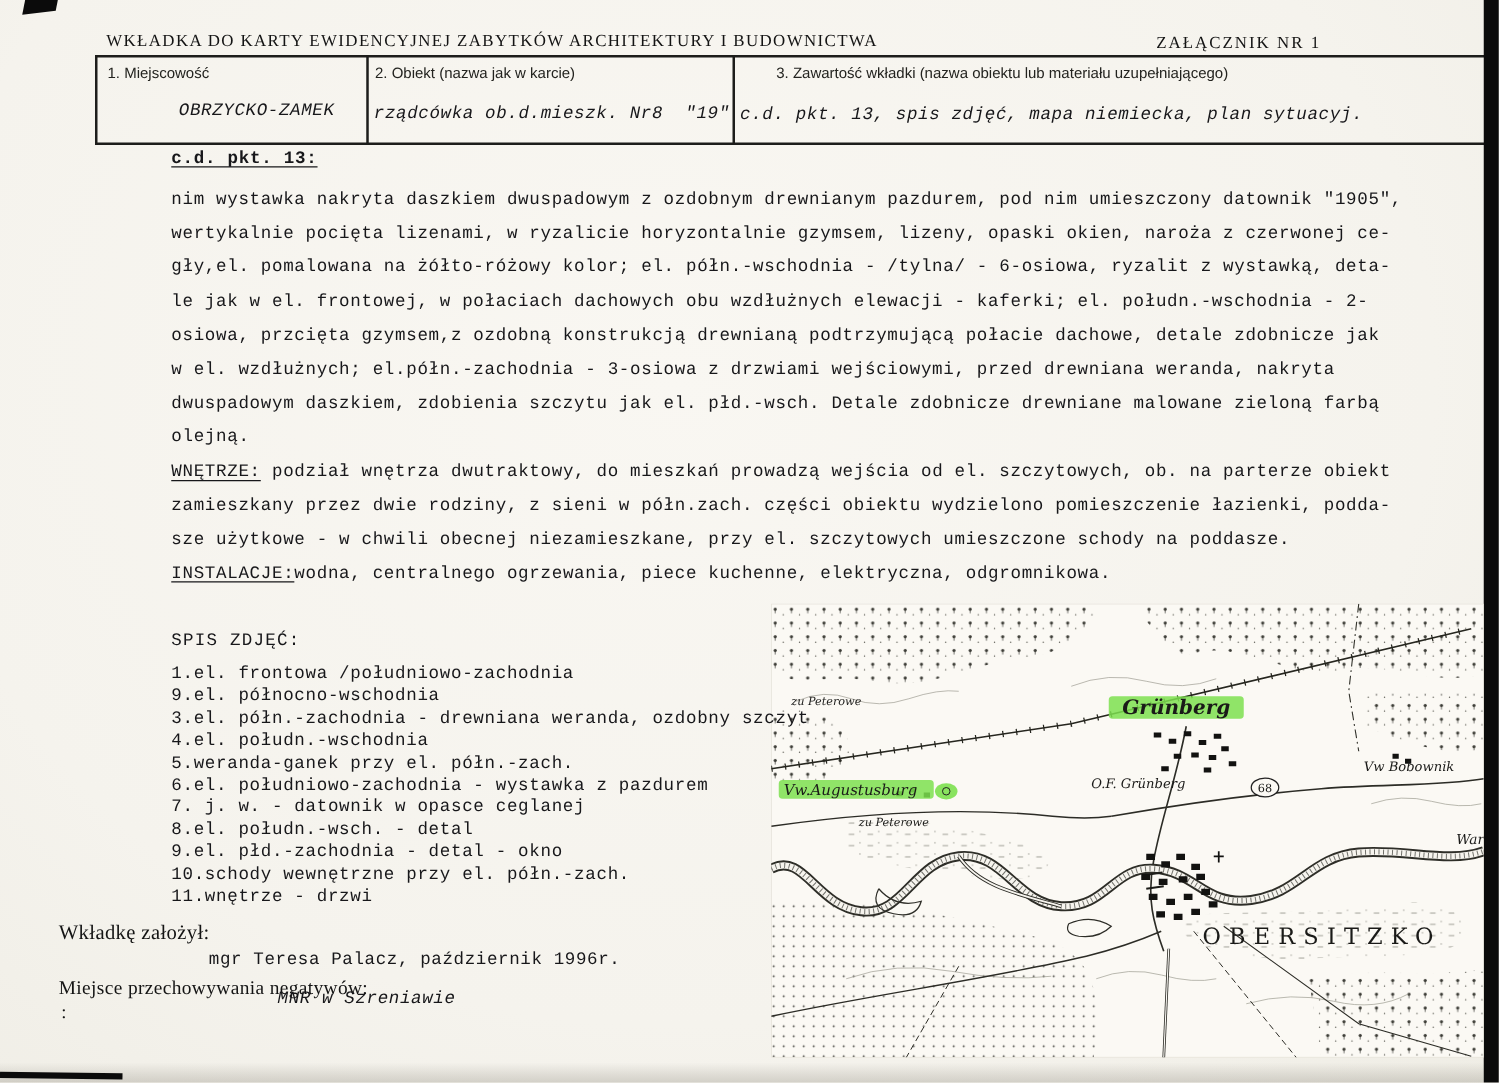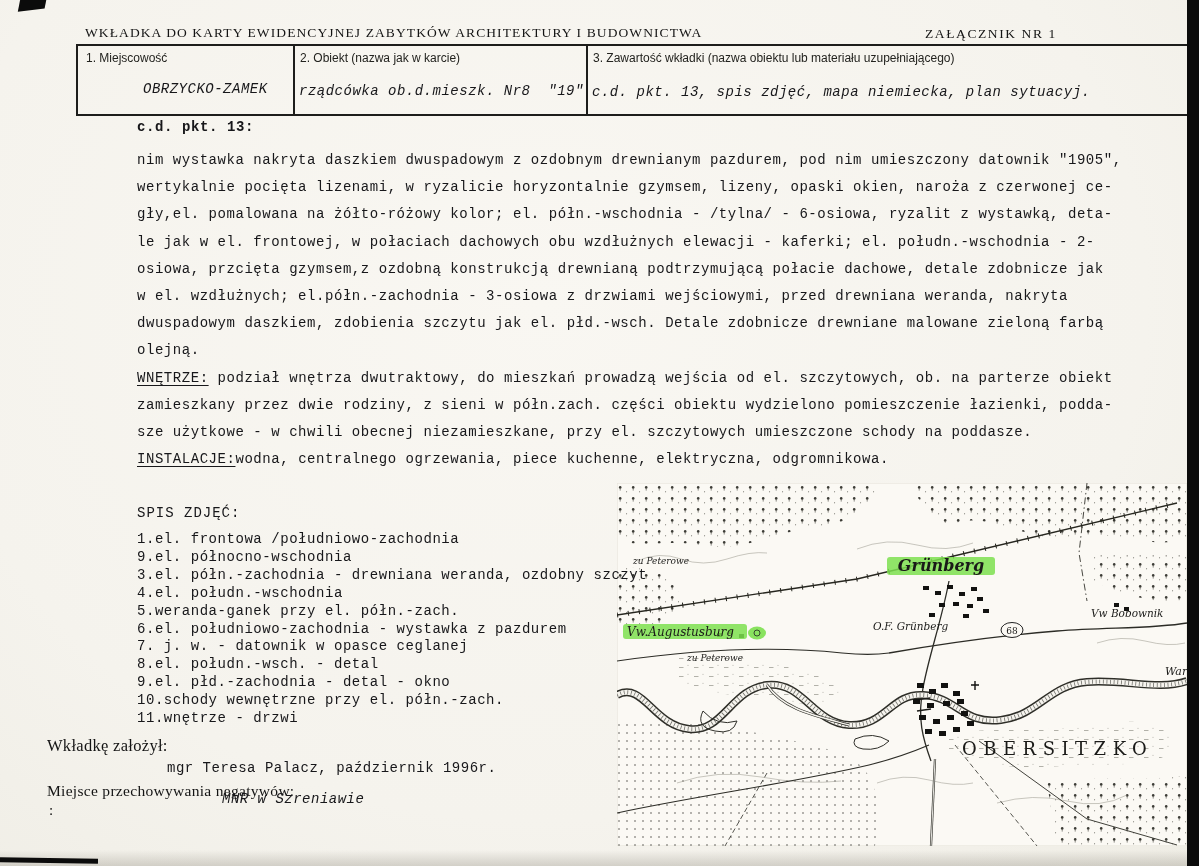--- a/index.html
+++ b/index.html
@@ -23,30 +23,30 @@
   .rule{position:absolute;background:#1d1d1b;}
   #rule-top{left:76px;top:44px;width:1112px;height:2px;}
   #rule-bottom{left:76px;top:114px;width:1112px;height:2px;}
   #v1{left:76px;top:44px;width:2px;height:72px;}
   #v2{left:293px;top:44px;width:1.5px;height:72px;}
   #v3{left:586px;top:44px;width:1.5px;height:72px;}
 
   .colhead{position:absolute;font-size:12px;color:#23231f;}
   #ch1{left:86px;top:51px;}
   #ch2{left:300px;top:51px;}
-  #ch3{left:593px;top:51px;}
+  #ch3{left:621px;top:51px;}
 
   .colval{position:absolute;font-size:14px;letter-spacing:0.5px;white-space:pre;font-style:italic;}
   #cv1{left:143px;top:81px;}
   #cv2{left:299px;top:83px;}
   #cv3{left:592px;top:84px;}
 
   #section-heading{
     position:absolute;left:137px;top:119px;font-size:14px;font-weight:bold;letter-spacing:0.6px;
-    text-underline-offset:3px;
+    text-decoration:underline;text-underline-offset:3px;
   }
 
   
   #body-block{
     position:absolute;left:137px;top:147px;width:1045px;z-index:3;
     font-family:"Liberation Mono","DejaVu Sans Mono",monospace;
     font-size:14px;line-height:27.2px;letter-spacing:0.55px;color:#17171a;
   }
   .tline span{white-space:pre;}
   .u{text-decoration:underline;text-underline-offset:3px;}

